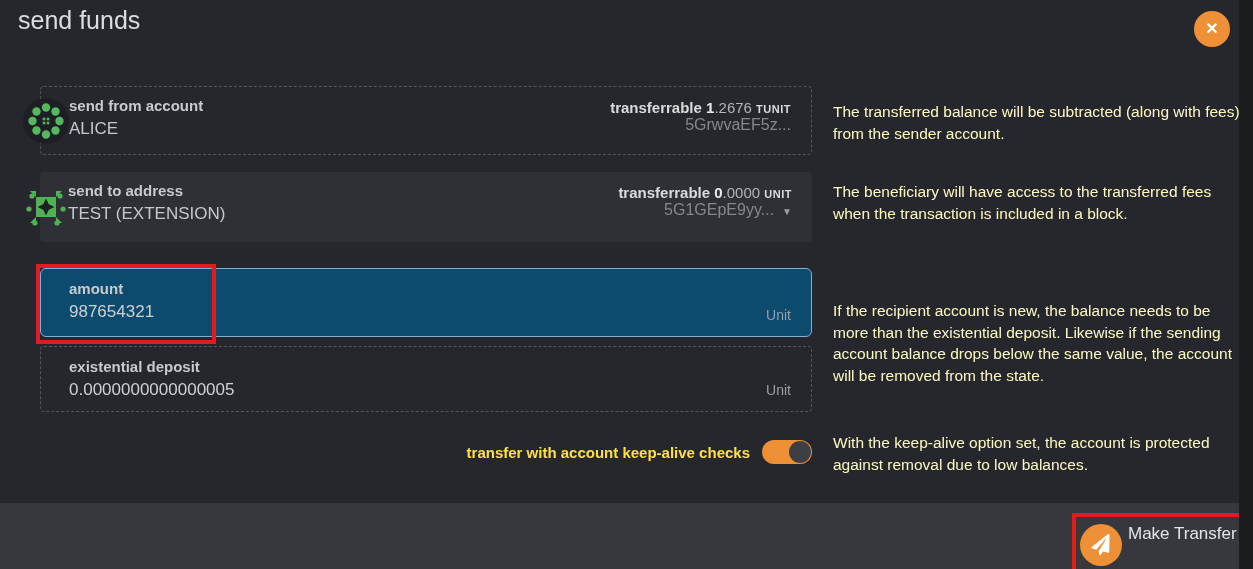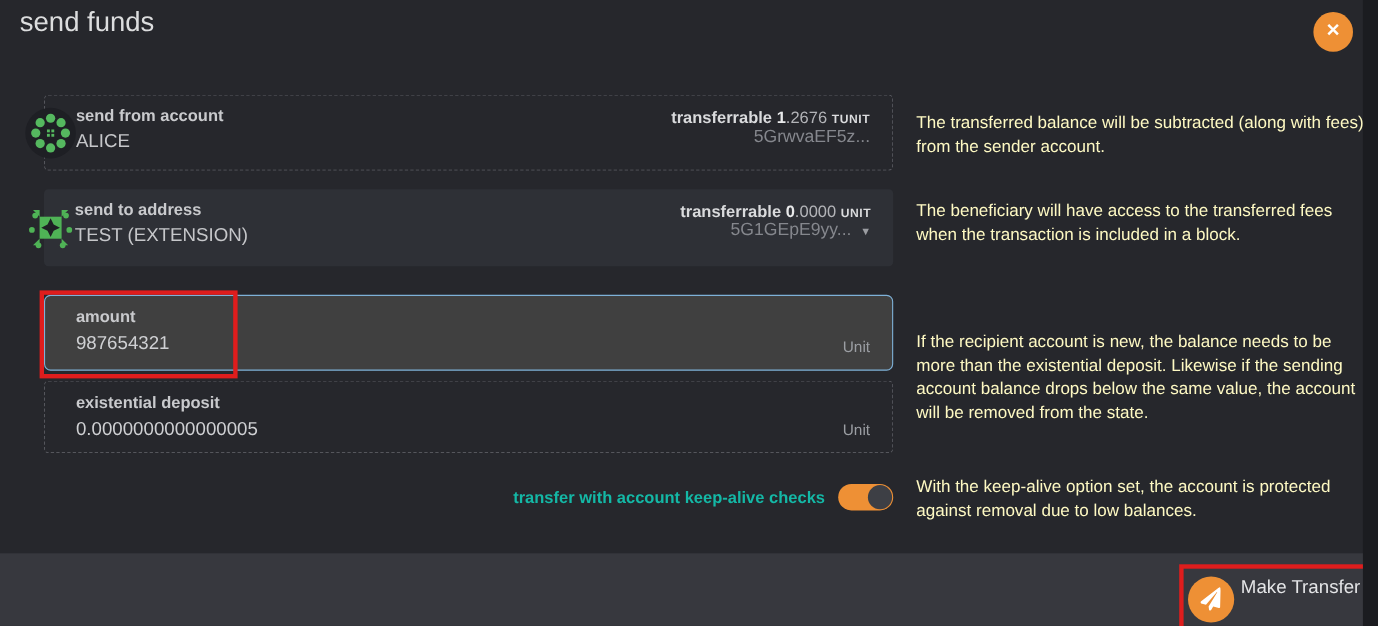--- a/index.html
+++ b/index.html
@@ -17,21 +17,21 @@
   }
   .close-btn span{color:#fff;font-size:16px;font-weight:700;line-height:1;}
 
   
   .row{position:absolute;left:40px;width:772px;box-sizing:border-box;border-radius:4px;}
   .row-inner{display:flex;justify-content:space-between;padding:10px 20px 8px 28px;}
   .row-dashed{border:1px dashed #55565c;}
   .row-solid{background:var(--field-bg,#2e3036);}
   .row-from{top:86px;height:69px;}
   .row-to{top:172px;height:70px;}
-  .row-amount{top:268px;height:69px;background:#404040;border:1px solid var(--focus-blue,#7eb1d8);border-radius:6px;}
+  .row-amount{top:268px;height:69px;background:#0c4a6e;border:1px solid var(--focus-blue,#7eb1d8);border-radius:6px;}
   .row-exi{top:346px;height:66px;}
   .f-label{font-size:15px;font-weight:700;color:#c9cacd;}
   .f-value{font-size:17px;color:#c6c7ca;margin-top:5px;}
   .right-col{text-align:right;}
   .bal-line{font-size:15px;color:#dadbdd;margin-top:2px;}
   .bal-label{font-weight:700;color:#dadbdd;}
   .bal-int{font-weight:700;color:#e8e9ea;}
   .bal-frac{color:#b3b4b8;}
   .bal-unit{font-size:11px;font-weight:700;letter-spacing:.5px;color:#dadbdd;}
   .addr{font-size:16px;color:#85878d;}
@@ -46,21 +46,21 @@
   .icon-from{top:97px;}
   .icon-to{top:183px;}
 
   
   .annot{position:absolute;border:4px solid var(--annotation-red,#df1d1d);pointer-events:none;z-index:6;}
   .annot-amount{left:36px;top:264px;width:172px;height:72px;}
   .annot-transfer{left:1072px;top:513px;width:172px;height:66px;}
 
   
   .toggle-row{position:absolute;left:40px;top:440px;width:772px;display:flex;justify-content:flex-end;align-items:center;gap:12px;}
-  .toggle-label{font-size:15px;font-weight:700;color:#14b8a6;}
+  .toggle-label{font-size:15px;font-weight:700;color:#fde047;}
   .toggle{position:relative;width:50px;height:24px;border-radius:13px;background:var(--accent-orange,#ee9035);cursor:pointer;}
   .toggle .knob{position:absolute;right:1px;top:1px;width:22px;height:22px;border-radius:50%;background:#3d3f45;}
 
   
   .help{position:absolute;left:833px;width:414px;font-size:15.5px;line-height:1.4;color:#fef9c3;}
   .help-p1{top:101px;}
   .help-p2{top:181px;}
   .help-p3{top:300px;}
   .help-p4{top:432px;}
 

